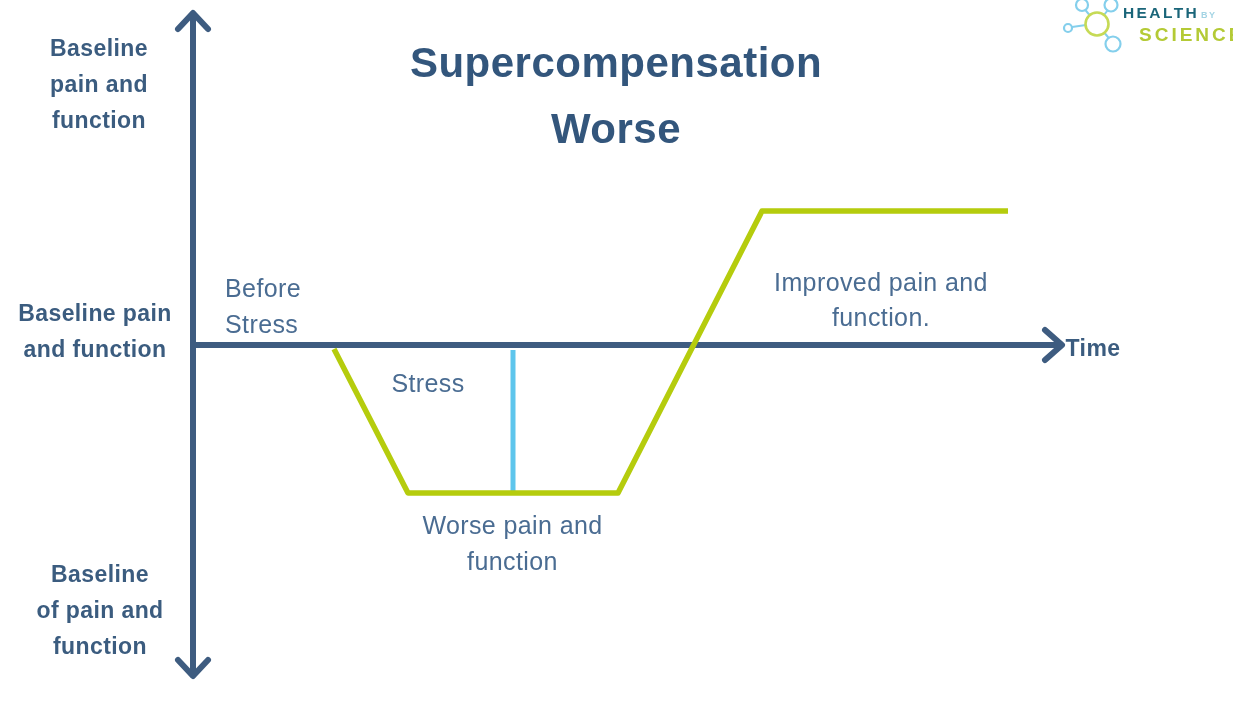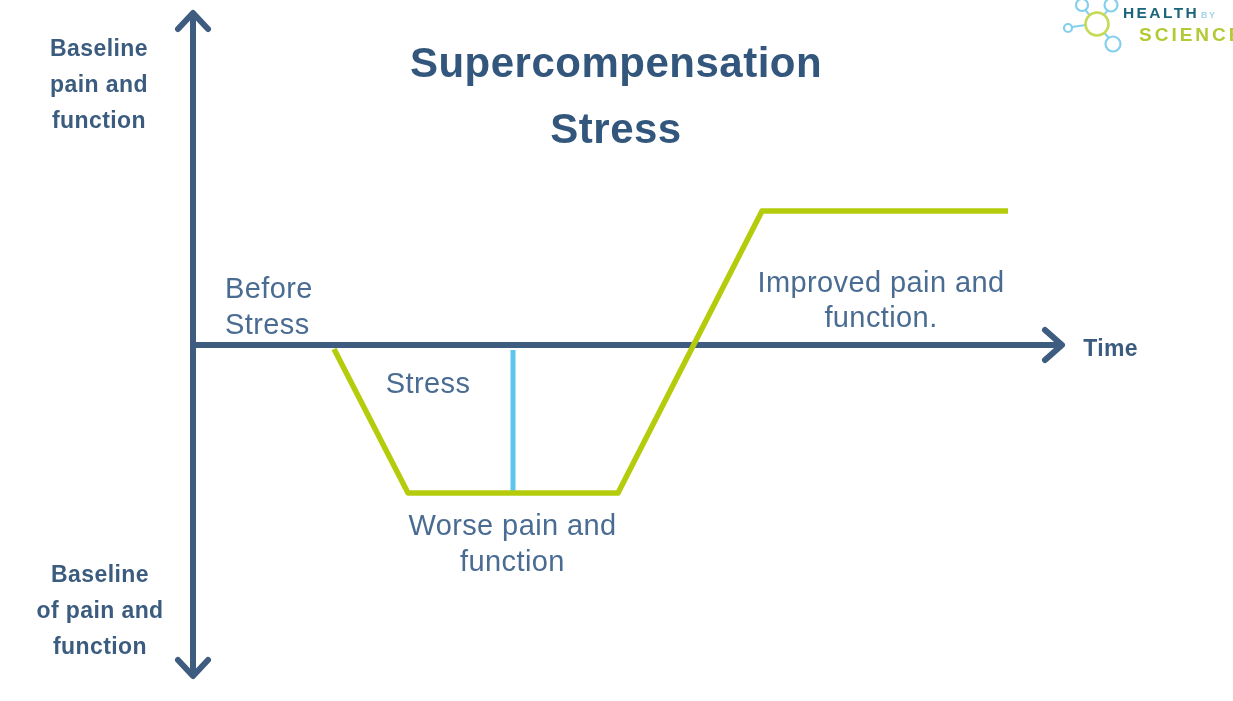--- a/index.html
+++ b/index.html
@@ -63,37 +63,37 @@
   .bold-lbl {
     color: var(--label-bold);
     font-weight: 700;
     font-size: 23px;
     line-height: 36px;
     text-align: center;
   }
   .reg-lbl {
     color: var(--label-regular);
     font-weight: 400;
-    font-size: 29px;
+    font-size: 25px;
     line-height: 35px;
     text-align: center;
   }
   #title {
     left: 283px; top: 30px; width: 666px;
     color: var(--title);
     font-weight: 700;
     font-size: 42px;
     line-height: 66px;
     text-align: center;
     letter-spacing: 0.5px;
   }
   #ylabel-top    { left: 8px;   top: 30px;  width: 182px; }
   #ylabel-mid    { left: 0px;   top: 295px; width: 190px; }
   #ylabel-bottom { left: 8px;   top: 556px; width: 184px; }
-  #time-label    { left: 1048px; top: 330px; width: 90px; text-align: right; }
+  #time-label    { left: 1048px; top: 330px; width: 90px; text-align: center; }
   #before-stress { left: 225px; top: 270px; width: 110px; text-align: left; line-height: 36px; }
   #stress-label  { left: 358px; top: 366px; width: 140px; }
   #sleep-label   { left: 505px; top: 363px; width: 160px; line-height: 34px; }
   #worse-label   { left: 392px; top: 507px; width: 241px; line-height: 36px; }
   #improved-note { left: 741px; top: 265px; width: 280px; }
   #logo-text {
     position: absolute;
     left: 1123px; top: 3px;
     line-height: 20px;
   }
@@ -147,25 +147,27 @@
       <line class="icon-line" x1="1072" y1="27" x2="1086" y2="25"></line>
       <circle class="icon-node" cx="1082" cy="5" r="6"></circle>
       <circle class="icon-node" cx="1111" cy="5" r="6.5"></circle>
       <circle class="icon-node" cx="1068" cy="28" r="4"></circle>
       <circle class="icon-node" cx="1113" cy="44" r="7.5"></circle>
       <circle class="icon-core" cx="1097" cy="24" r="11.5"></circle>
     </g>
   </svg>
 
   <div id="title" class="txt">Supercompensation
-Stress</div>
+Worse</div>
 
   <div id="ylabel-top" class="txt bold-lbl">Baseline
 pain and
 function</div>
+  <div id="ylabel-mid" class="txt bold-lbl">Baseline pain
+and function</div>
   <div id="ylabel-bottom" class="txt bold-lbl">Baseline
 of pain and
 function</div>
   <div id="time-label" class="txt bold-lbl">Time</div>
 
   <div id="before-stress" class="txt reg-lbl">Before
 Stress</div>
   <div id="stress-label" class="txt reg-lbl">Stress</div>
   <div id="worse-label" class="txt reg-lbl">Worse pain and
 function</div>

